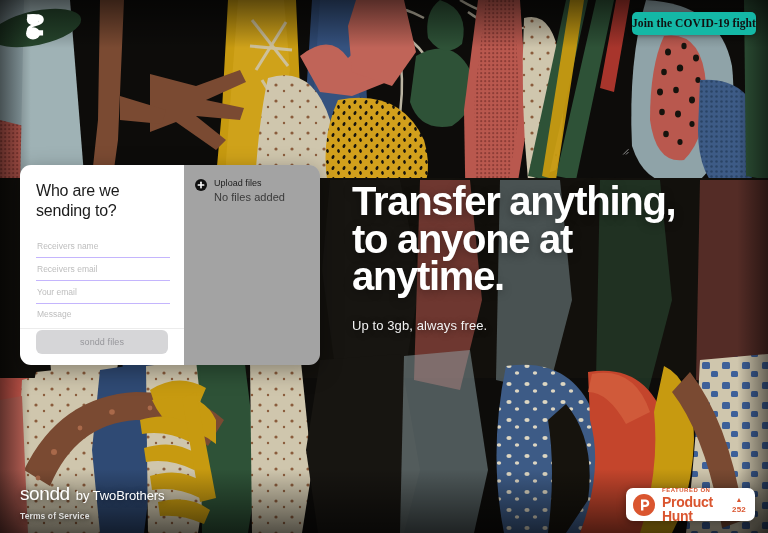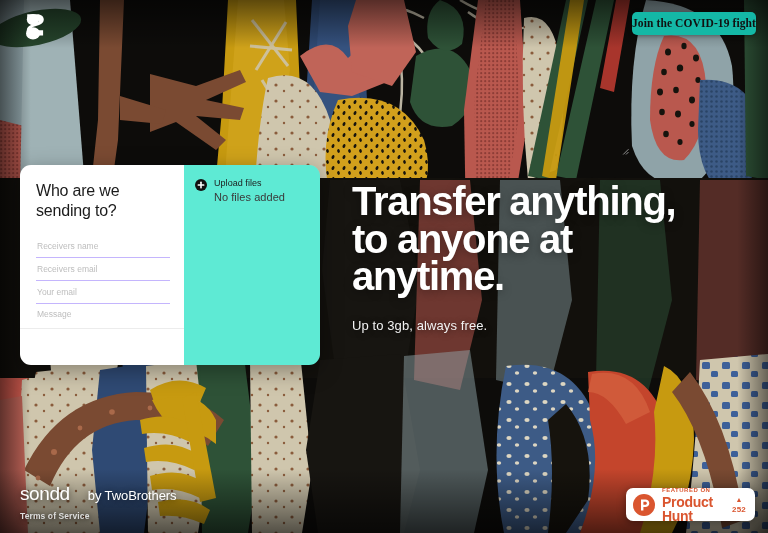--- a/index.html
+++ b/index.html
@@ -121,21 +121,21 @@
     border-radius: 6px;
     background: #d6d6d8;
     color: #97979b;
     font-family: "Liberation Sans", sans-serif;
     font-size: 9px;
     letter-spacing: .1px;
     cursor: pointer;
   }
   #upload-pane {
     flex: 1;
-    background: #5eead4;
+    background: #a3a3a3;
     padding: 13px 10px 4px 11px;
   }
   #upload-row { display: flex; align-items: flex-start; gap: 7px; }
   #plus-icon { flex: 0 0 auto; margin-top: 1px; }
   #upload-title {
     font-size: 9px;
     color: #1c1c1c;
     line-height: 1.25;
     letter-spacing: .05px;
   }
@@ -172,21 +172,21 @@
 
   
   #footer {
     position: absolute;
     left: 20px; bottom: 10px;
     z-index: 25;
   }
   #footer-brand-row {
     display: flex;
     align-items: baseline;
-    gap: 18px;
+    gap: 6px;
   }
   #brand-name {
     font-size: 19px;
     color: #fff;
     letter-spacing: -.4px;
     text-shadow: 0 1px 6px rgba(0,0,0,.6);
   }
   #brand-by {
     font-size: 13px;
     color: #fff;
@@ -446,20 +446,23 @@
       <div id="card-title">Who are we sending to?</div>
 
       <input class="field" type="text" placeholder="Receivers name" style="">
 
       <input class="field" type="text" placeholder="Receivers email" style="">
 
       <input class="field" type="text" placeholder="Your email" style="">
 
       <textarea class="field" id="message-field" placeholder="Message" style=""></textarea>
 
+      <div id="send-btn-wrap">
+        <button id="send-button">sondd files</button>
+      </div>
     </div>
 
     <div id="upload-pane">
       <div id="upload-row">
         <svg id="plus-icon" width="12" height="12" viewBox="0 0 12 12">
           <circle cx="6" cy="6" r="6" fill="#111111"></circle>
           <rect x="5.2" y="2.6" width="1.6" height="6.8" rx=".6" fill="#ffffff"></rect>
           <rect x="2.6" y="5.2" width="6.8" height="1.6" rx=".6" fill="#ffffff"></rect>
         </svg>
         <div>

